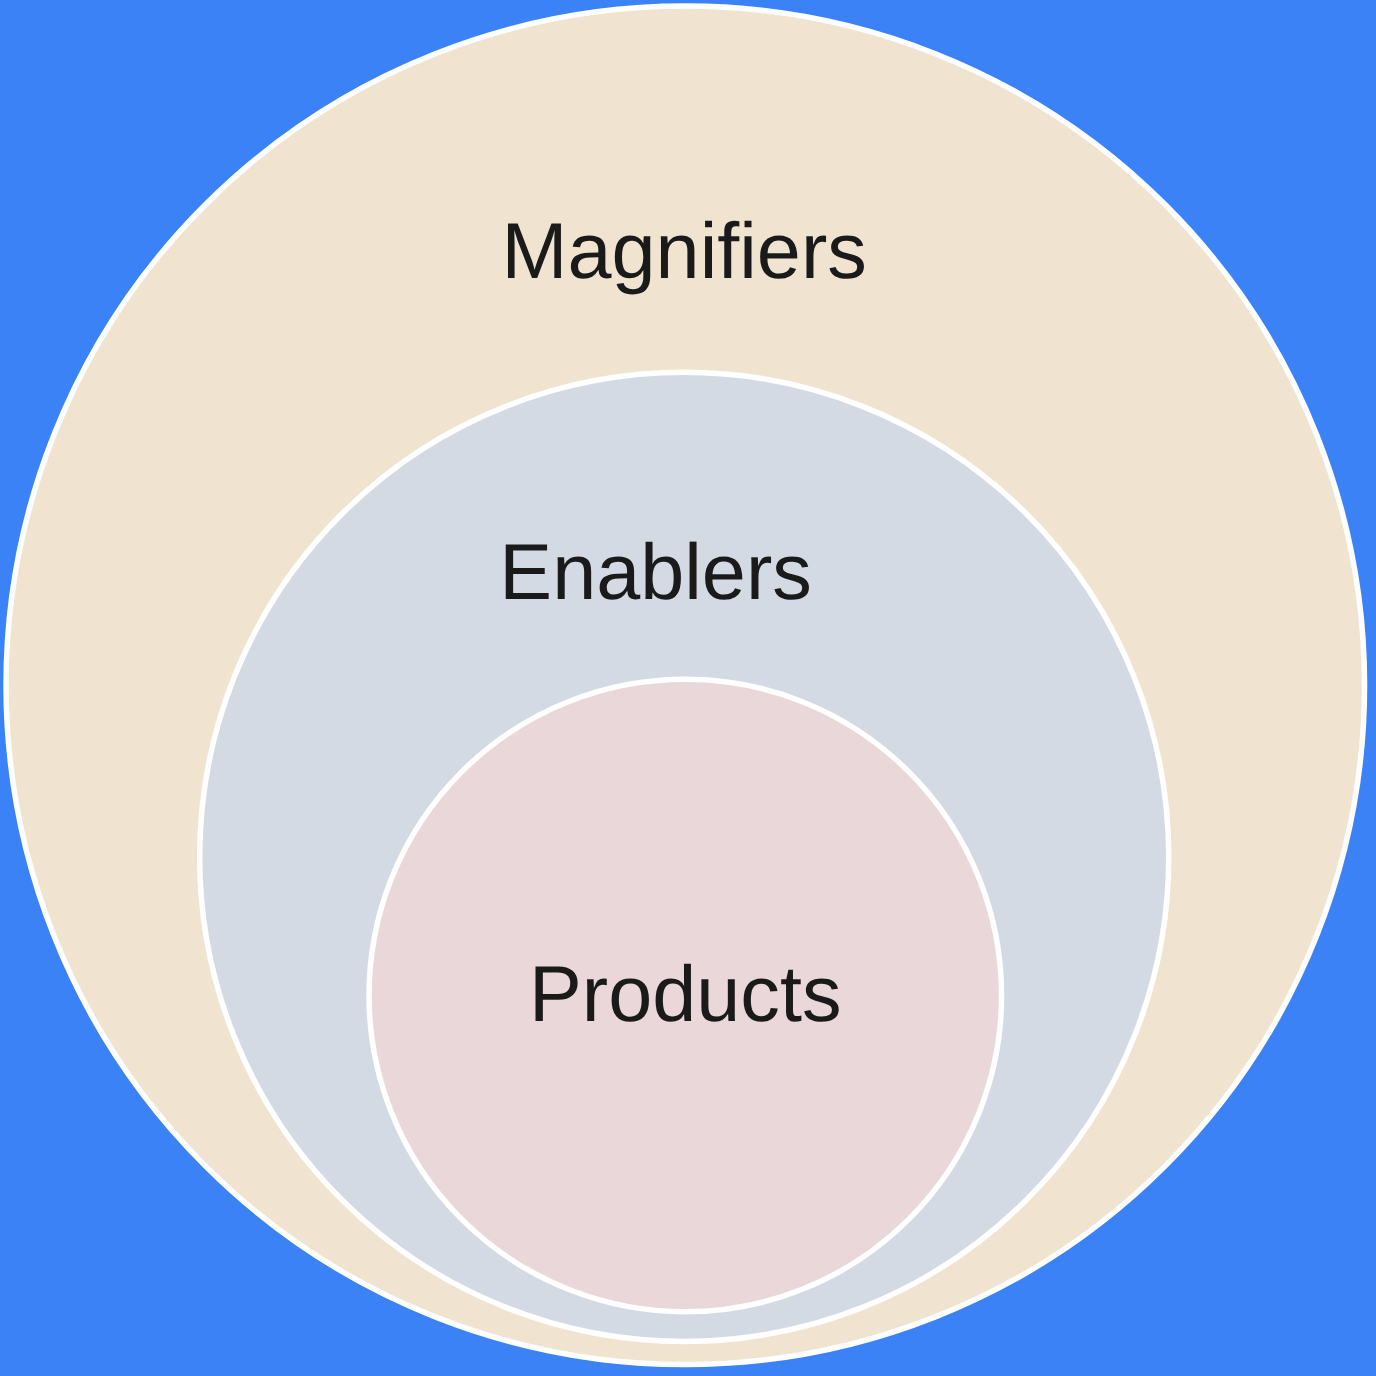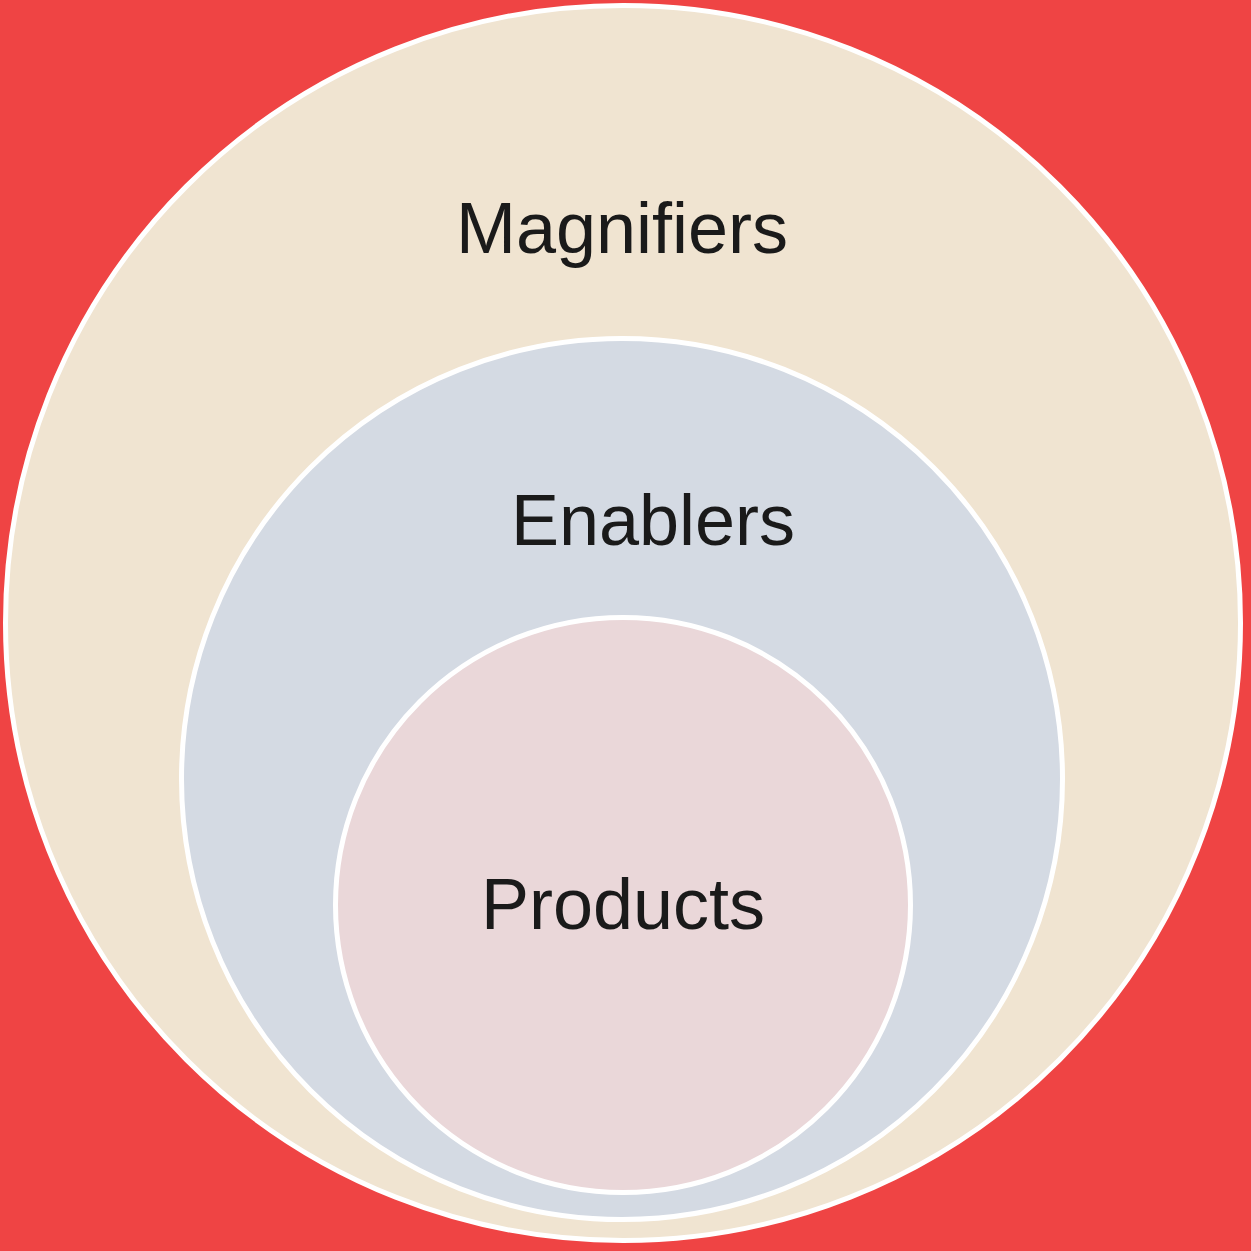--- a/index.html
+++ b/index.html
@@ -4,21 +4,21 @@
 <style>
   html, body {
     margin: 0;
     padding: 0;
     background: #000000;
   }
   .canvas {
     position: relative;
     width: 1251px;
     height: 1251px;
-    background: #ef4444;
+    background: #3b82f6;
     overflow: hidden;
     font-family: "Liberation Sans", sans-serif;
   }
   .ring {
     position: absolute;
     border-radius: 50%;
     border: 5px solid #ffffff;
     box-sizing: border-box;
   }
   .ring-outer {
@@ -42,21 +42,21 @@
   .ring-label {
     position: absolute;
     transform: translate(-50%, -50%);
     font-size: 72px;
     line-height: 1.1;
     color: #1a1a1a;
     white-space: nowrap;
     letter-spacing: 0;
   }
   .label-magnifiers { left: 622px; top: 229px; }
-  .label-enablers   { left: 653px; top: 521px; }
+  .label-enablers   { left: 596px; top: 521px; }
   .label-products   { left: 623px; top: 905px; text-align: center; }
 </style>
 </head>
 <body>
 
 <div class="canvas">
 
   <div class="ring ring-outer" style="background-color: rgb(240, 228, 209);"></div>
 
   <div class="ring ring-middle" style="background-color: rgb(212, 218, 227);"></div>

